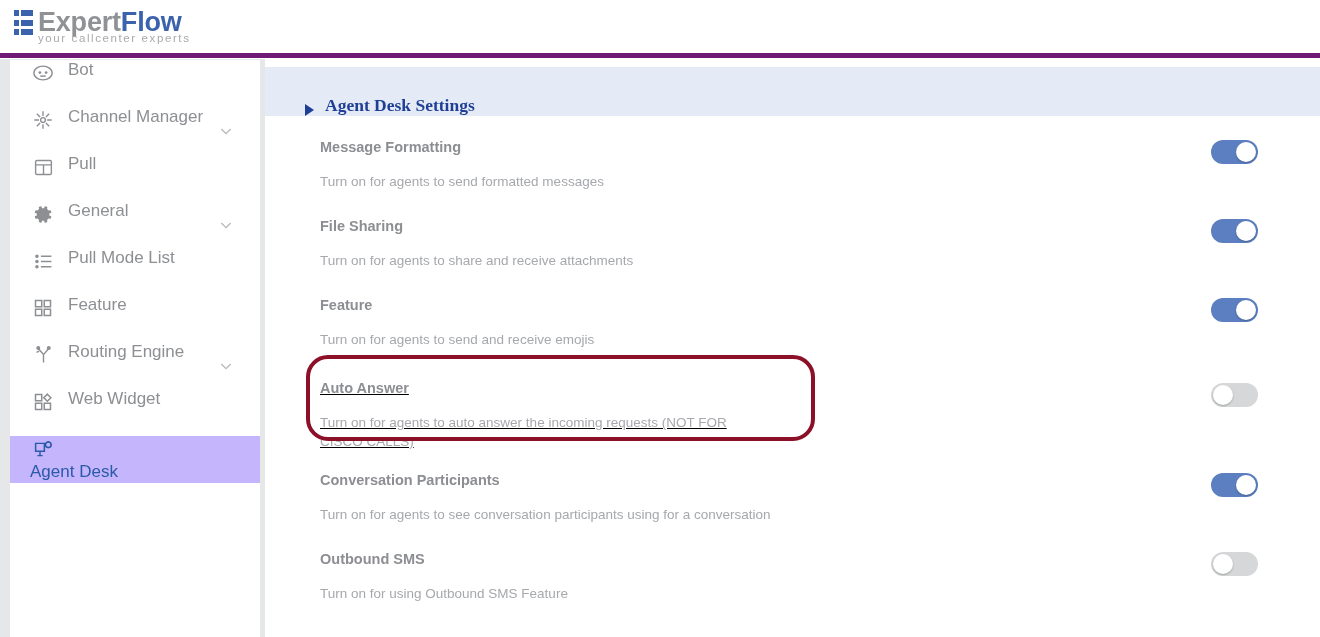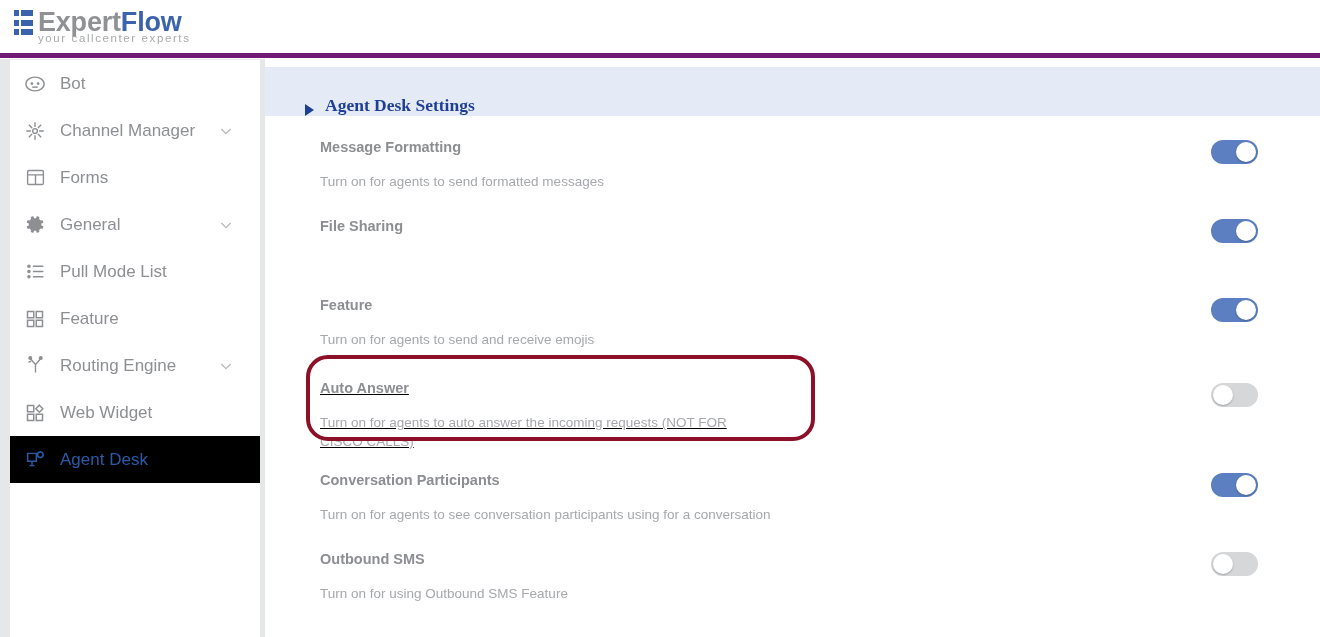--- a/index.html
+++ b/index.html
@@ -51,26 +51,26 @@
 
   
   .sidebar {
     position: absolute; left: 0; top: 59px;
     width: 260px; height: 578px;
     background: #ffffff;
     border-left: 10px solid #e6e7e9;
     border-top: 1px solid #e9eaec;
   }
   .nav-item {
-    display: flex; align-items: center;
-    height: 47px; padding-left: 12px;
+    display: flex; 
+    height: 47px; padding-left: 20px;
     cursor: pointer;
     position: relative;
   }
-  .nav-item.active { background: #000000; }
+  .nav-item.active { background: #c4b5fd; flex-direction: column; }
   .nav-ico {
     width: 26px; height: 26px;
     margin-right: 12px;
     display: flex; align-items: center; justify-content: center;
     color: #8d8f93; flex: 0 0 26px;
   }
   .nav-item.active .nav-ico { color: #2a5aa8; }
   .nav-label {
     font-size: 17px; color: #8d8f93;
     white-space: nowrap;
@@ -221,21 +221,21 @@
       </span>
     </div>
 
     <div class="nav-item">
       <span class="nav-ico">
         <svg width="21" height="21" viewBox="0 0 24 24" fill="none" stroke="currentColor" stroke-width="1.6">
           <rect x="3" y="4" width="18" height="16" rx="1.5"></rect>
           <path d="M3 9h18M12 9v11"></path>
         </svg>
       </span>
-      <span class="nav-label">Forms</span>
+      <span class="nav-label">Pull</span>
     </div>
 
     <div class="nav-item">
       <span class="nav-ico">
         <svg width="21" height="21" viewBox="0 0 24 24" fill="currentColor">
           <path d="M12 8.2A3.8 3.8 0 1 0 12 15.8 3.8 3.8 0 0 0 12 8.2zm0 5.9a2.1 2.1 0 1 1 0-4.2 2.1 2.1 0 0 1 0 4.2z"></path>
           <path d="M20.3 13.6l-1.7-.4a6.9 6.9 0 0 0 0-2.4l1.7-.4a.8.8 0 0 0 .6-1l-.5-1.7a.8.8 0 0 0-.9-.6l-1.7.3a7 7 0 0 0-1.7-1.7l.3-1.7a.8.8 0 0 0-.6-.9l-1.7-.5a.8.8 0 0 0-1 .6l-.4 1.7a6.9 6.9 0 0 0-2.4 0l-.4-1.7a.8.8 0 0 0-1-.6l-1.7.5a.8.8 0 0 0-.6.9l.3 1.7a7 7 0 0 0-1.7 1.7l-1.7-.3a.8.8 0 0 0-.9.6l-.5 1.7a.8.8 0 0 0 .6 1l1.7.4a6.9 6.9 0 0 0 0 2.4l-1.7.4a.8.8 0 0 0-.6 1l.5 1.7a.8.8 0 0 0 .9.6l1.7-.3a7 7 0 0 0 1.7 1.7l-.3 1.7a.8.8 0 0 0 .6.9l1.7.5a.8.8 0 0 0 1-.6l.4-1.7a6.9 6.9 0 0 0 2.4 0l.4 1.7a.8.8 0 0 0 1 .6l1.7-.5a.8.8 0 0 0 .6-.9l-.3-1.7a7 7 0 0 0 1.7-1.7l1.7.3a.8.8 0 0 0 .9-.6l.5-1.7a.8.8 0 0 0-.6-1z"></path>
         </svg>
       </span>
       <span class="nav-label">General</span>
@@ -327,20 +327,21 @@
       <div class="setting-row">
         <div class="s-title">Message Formatting</div>
         <div class="s-desc">Turn on for agents to send formatted messages</div>
         <div class="toggle on">
             <span class="knob"></span>
           </div>
       </div>
 
       <div class="setting-row">
         <div class="s-title">File Sharing</div>
+        <div class="s-desc">Turn on for agents to share and receive attachments</div>
         <div class="toggle on">
             <span class="knob"></span>
           </div>
       </div>
 
       <div class="setting-row">
         <div class="s-title">Feature</div>
         <div class="s-desc">Turn on for agents to send and receive emojis</div>
         <div class="toggle on">
             <span class="knob"></span>

